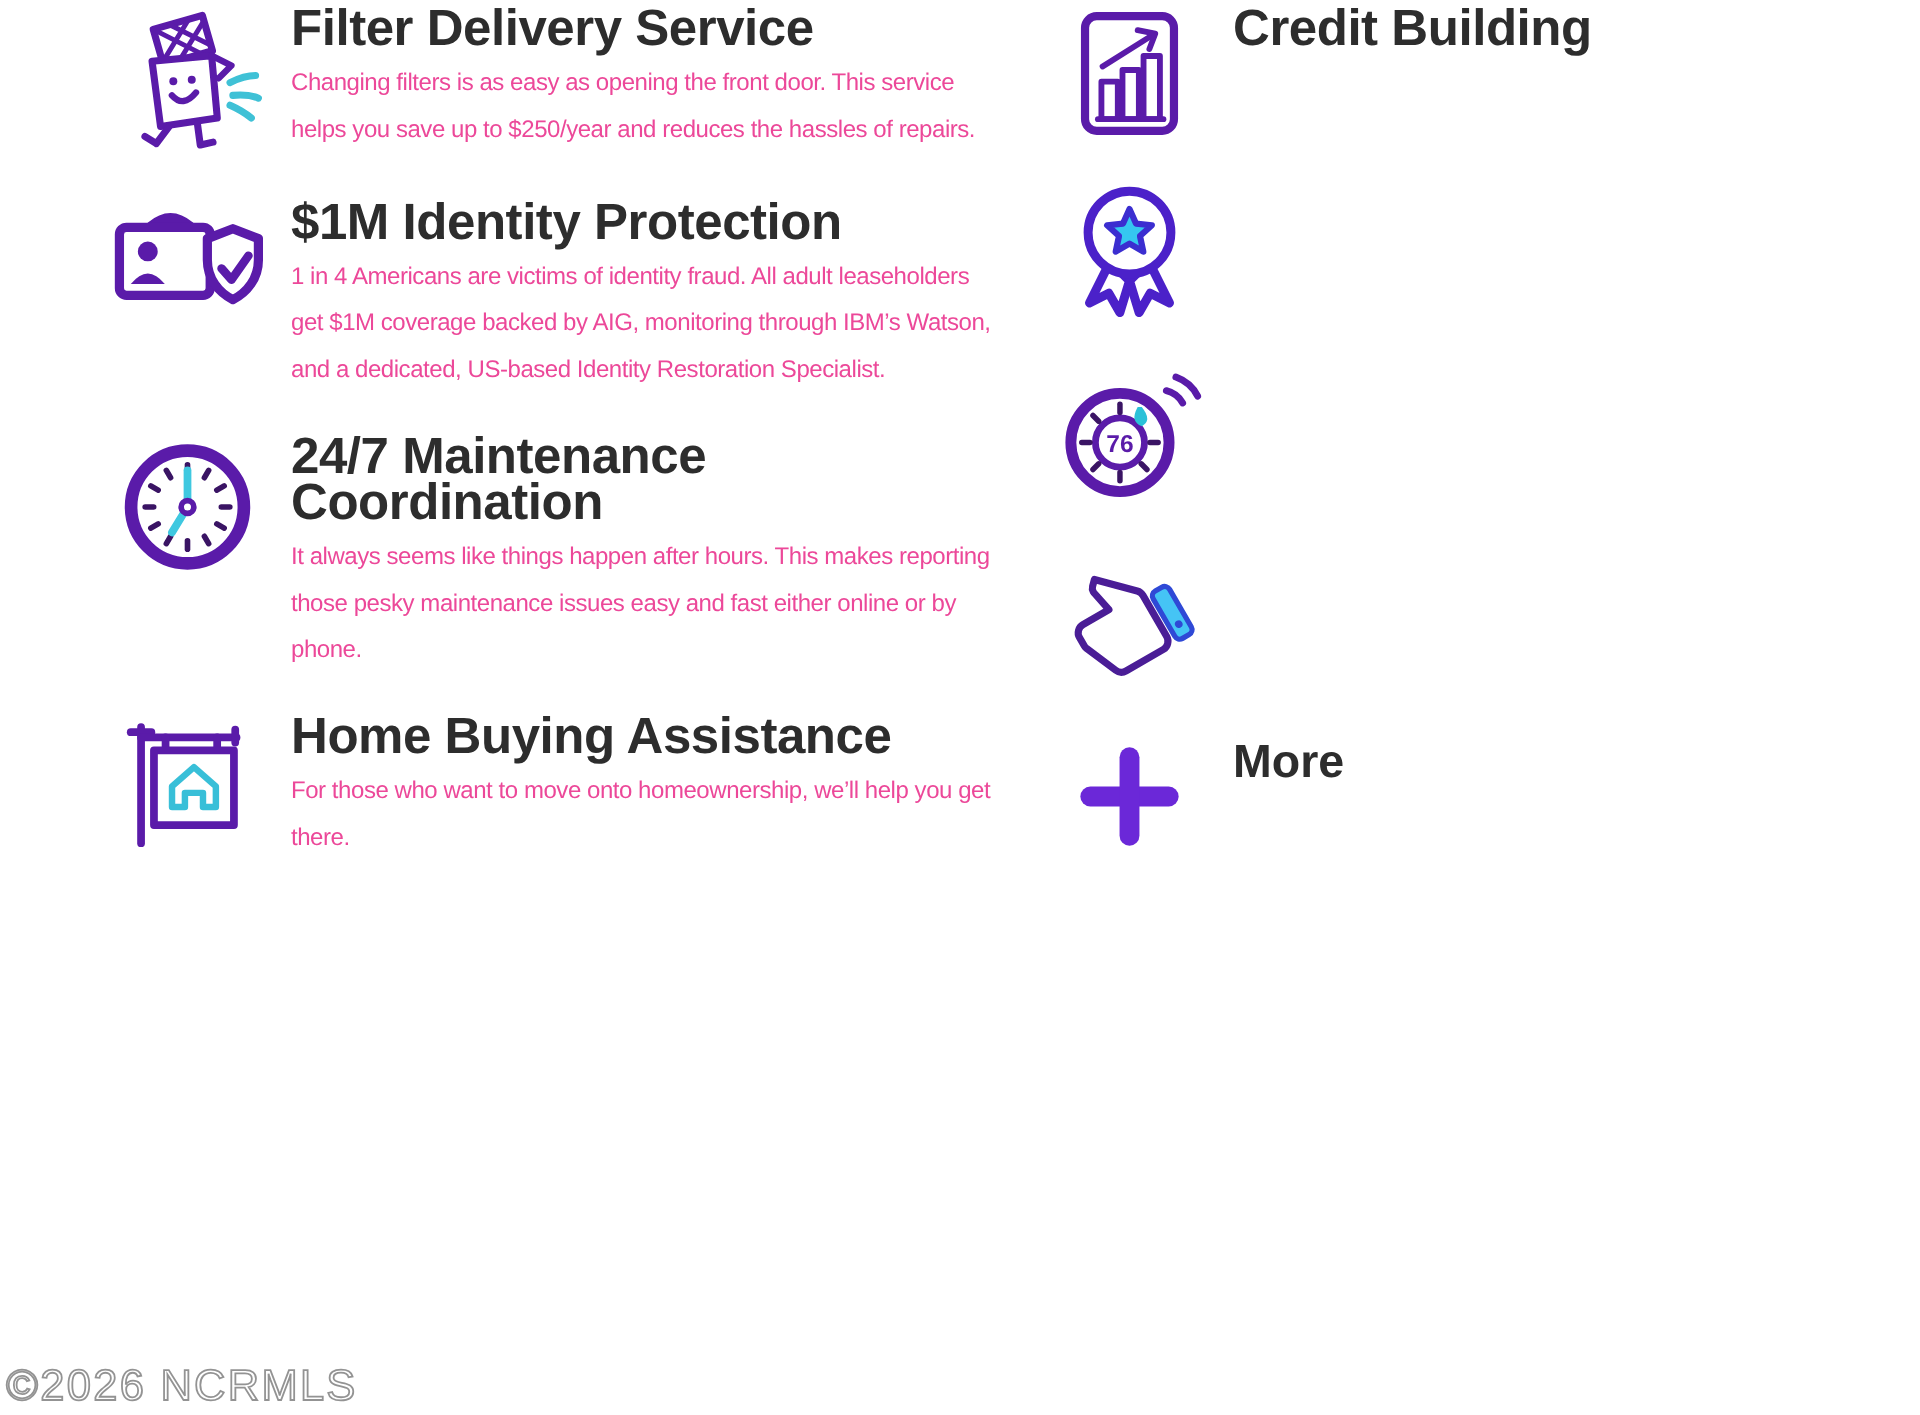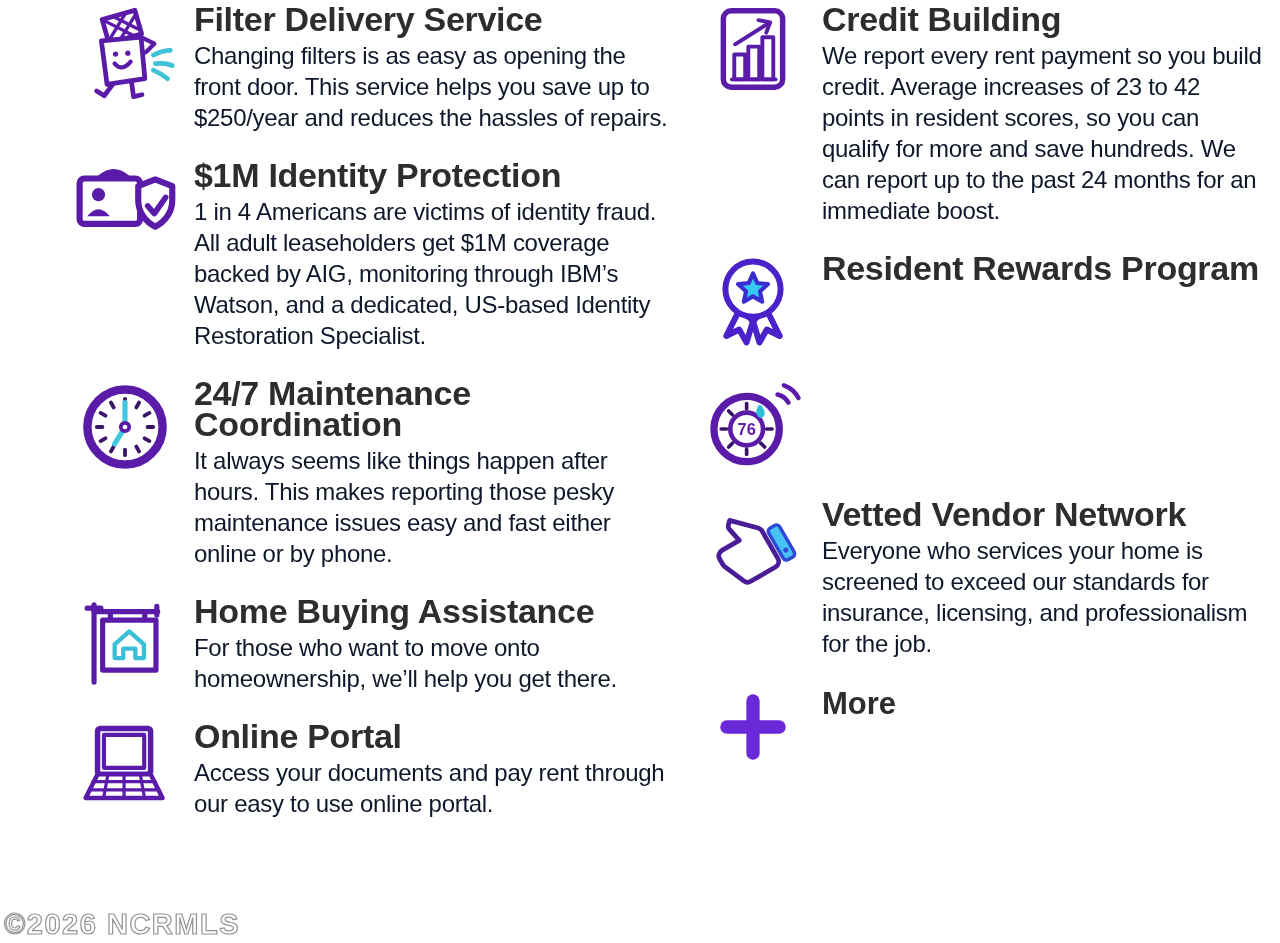--- a/index.html
+++ b/index.html
@@ -14,28 +14,28 @@
   .col-left  { left:56px;  width:614px; }
   .col-right { left:684px; width:584px; }
   .benefit { display:flex; align-items:flex-start; margin-bottom:27px; }
   .icon-cell { flex:0 0 138px; display:flex; justify-content:center; padding-top:2px; }
   .text-cell { flex:1; min-width:0; }
   .benefit-title {
     font-size:34px; font-weight:700; color:#2D2D2D;
     line-height:31px; margin:0 0 5px; letter-spacing:-0.3px;
   }
   .benefit-desc {
-    font-size:24px; color:#0f172a;
+    font-size:16px; color:#ec4899;
     line-height:31px; margin:0; letter-spacing:-0.3px;
   }
   .benefit-more { display:flex; align-items:flex-start; margin-top:6px; }
   .more-title { font-size:31px; font-weight:700; color:#2D2D2D; margin:0; }
   .watermark {
     position:absolute; left:4px; bottom:2px;
-    font-size:29px; font-weight:700; letter-spacing:1.5px;
+    font-size:29px; font-weight:400; letter-spacing:1.5px;
     color:rgba(255,255,255,0.05);
     -webkit-text-stroke:1.2px rgba(120,120,120,0.8);
   }
   svg { display:block; }
 </style>
 </head>
 <body>
 
 <div class="col col-left">
 
@@ -131,37 +131,20 @@
         </g>
         <path d="M38 69 V53 L55 38 L72 53 V69 H62 V58 H48 V69 Z" fill="none" stroke="#38BFD8" stroke-width="5" stroke-linecap="round" stroke-linejoin="round"></path>
       </svg>
     </div>
     <div class="text-cell">
       <h3 class="benefit-title">Home Buying Assistance</h3>
       <p class="benefit-desc">For those who want to move onto homeownership, we’ll help you get there.</p>
     </div>
   </div>
 
-  <div class="benefit">
-    <div class="icon-cell">
-      <svg width="92" height="86" viewBox="0 0 100 94">
-        <g fill="none" stroke="#5A1BA9" stroke-linejoin="round" stroke-linecap="round">
-          <rect x="20" y="6" width="58" height="50" rx="3" stroke-width="6" fill="#ffffff"></rect>
-          <rect x="27" y="13" width="44" height="36" stroke-width="4.5"></rect>
-          <path d="M20 56 L7 82 H91 L78 56 Z" stroke-width="5" fill="#ffffff"></path>
-          <path d="M15 64 H83 M11 73 H87" stroke-width="3.5"></path>
-          <path d="M31 58 L27 80 M49 57 V80 M67 58 L71 80" stroke-width="3.5"></path>
-        </g>
-      </svg>
-    </div>
-    <div class="text-cell">
-      <h3 class="benefit-title">Online Portal</h3>
-      <p class="benefit-desc">Access your documents and pay rent through our easy to use online portal.</p>
-    </div>
-  </div>
 
 </div>
 
 <div class="col col-right">
 
   <div class="benefit">
     <div class="icon-cell">
       <svg width="78" height="86" viewBox="0 0 100 110">
         <g fill="none" stroke="#5A1BA9" stroke-linejoin="round" stroke-linecap="round">
           <rect x="12" y="6" width="76" height="98" rx="10" stroke-width="7"></rect>
@@ -169,37 +152,35 @@
           <rect x="26" y="62" width="14" height="32" stroke-width="5"></rect>
           <rect x="44" y="52" width="14" height="42" stroke-width="5"></rect>
           <rect x="62" y="40" width="14" height="54" stroke-width="5"></rect>
           <path d="M27 49 L70 22" stroke-width="5"></path>
           <path d="M57 18 L72 21 L67 34" stroke-width="5"></path>
         </g>
       </svg>
     </div>
     <div class="text-cell">
       <h3 class="benefit-title">Credit Building</h3>
-      <p class="benefit-desc">We report every rent payment so you build credit. Average increases of 23 to 42 points in resident scores, so you can qualify for more and save hundreds. We can report up to the past 24 months for an immediate boost.</p>
     </div>
   </div>
 
   <div class="benefit">
     <div class="icon-cell">
       <svg width="92" height="92" viewBox="0 0 100 100">
         <g fill="#ffffff" stroke="#4B21C9" stroke-width="6.5" stroke-linejoin="round" stroke-linecap="round">
           <path d="M36 58 L21 88 L35 81 L43 95 L50 72 Z"></path>
           <path d="M64 58 L79 88 L65 81 L57 95 L50 72 Z"></path>
           <circle cx="50" cy="37" r="30"></circle>
         </g>
         <path d="M50 20 L54.7 30.5 L66.2 31.7 L57.6 39.5 L60 50.8 L50 45 L40 50.8 L42.4 39.5 L33.8 31.7 L45.3 30.5 Z" fill="#35C8F0" stroke="#3B2ED0" stroke-width="4.5" stroke-linejoin="round"></path>
       </svg>
     </div>
     <div class="text-cell">
-      <h3 class="benefit-title">Resident Rewards Program</h3>
     </div>
   </div>
 
   <div class="benefit">
     <div class="icon-cell">
       <svg width="100" height="96" viewBox="0 0 110 105">
         <g fill="none" stroke="#5A1BA9" stroke-linecap="round">
           <circle cx="48" cy="58" r="36" stroke-width="8" fill="#ffffff"></circle>
           <circle cx="48" cy="58" r="18" stroke-width="5"></circle>
           <path d="M82 20 Q90 22 94 29" stroke-width="5"></path>
@@ -223,24 +204,20 @@
   <div class="benefit">
     <div class="icon-cell">
       <svg width="96" height="96" viewBox="0 0 100 100">
         <g transform="translate(50,48) rotate(-30) scale(-3.3,3.3) translate(-12,-12)">
           <rect x="1.5" y="9.5" width="4" height="11.5" rx="1.2" fill="#45C4F5" stroke="#2F49D6" stroke-width="1.1"></rect>
           <circle cx="3.5" cy="18" r="0.8" fill="#2F49D6"></circle>
           <path d="M23 10c0-1.1-.9-2-2-2h-6.31l.95-4.57.03-.32c0-.41-.17-.79-.44-1.06L14.17 1 7.59 7.59C7.22 7.95 7 8.45 7 9v10c0 1.1.9 2 2 2h9c.83 0 1.54-.5 1.84-1.22l3.02-7.05c.09-.23.14-.47.14-.73v-2z" fill="#ffffff" stroke="#4A1D96" stroke-width="1.5" stroke-linejoin="round"></path>
         </g>
       </svg>
     </div>
-    <div class="text-cell">
-      <h3 class="benefit-title">Vetted Vendor Network</h3>
-      <p class="benefit-desc">Everyone who services your home is screened to exceed our standards for insurance, licensing, and professionalism for the job.</p>
-    </div>
   </div>
 
   <div class="benefit benefit-more">
     <div class="icon-cell">
       <svg width="78" height="78" viewBox="0 0 100 100">
         <g fill="#6B28D8">
           <rect x="8" y="41.5" width="84" height="17" rx="8.5"></rect>
           <rect x="41.5" y="8" width="17" height="84" rx="8.5"></rect>
         </g>
       </svg>

